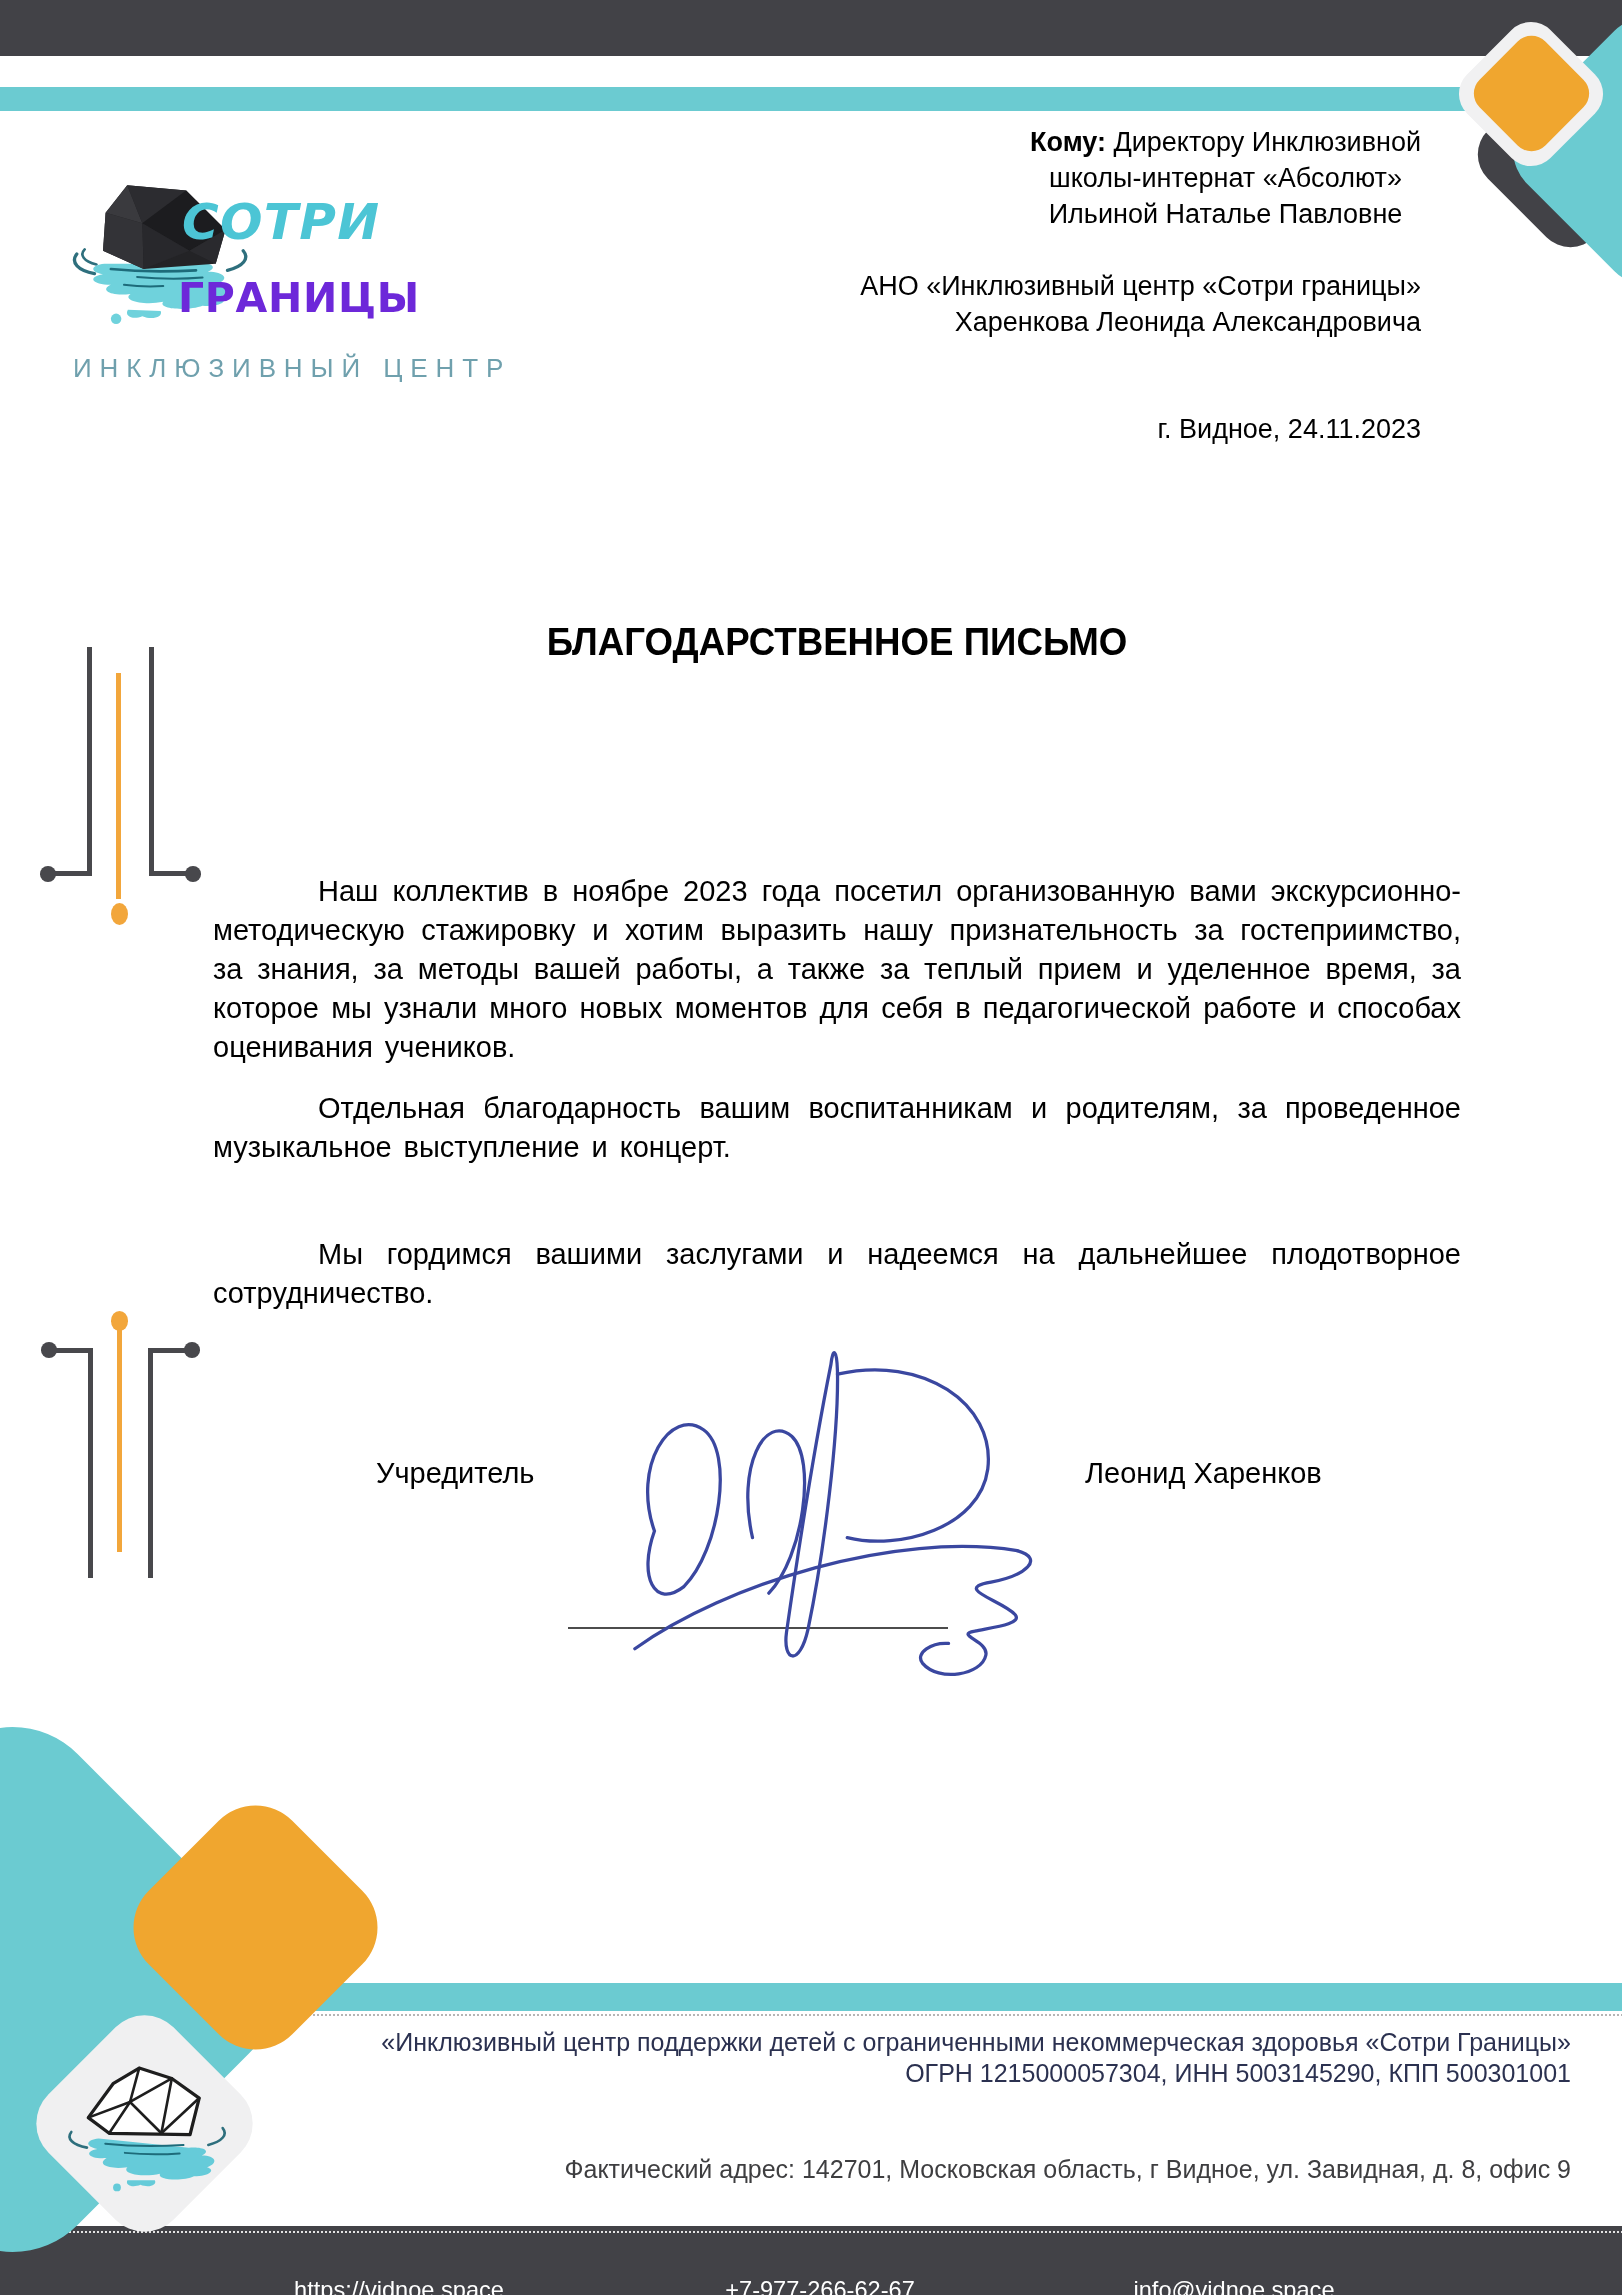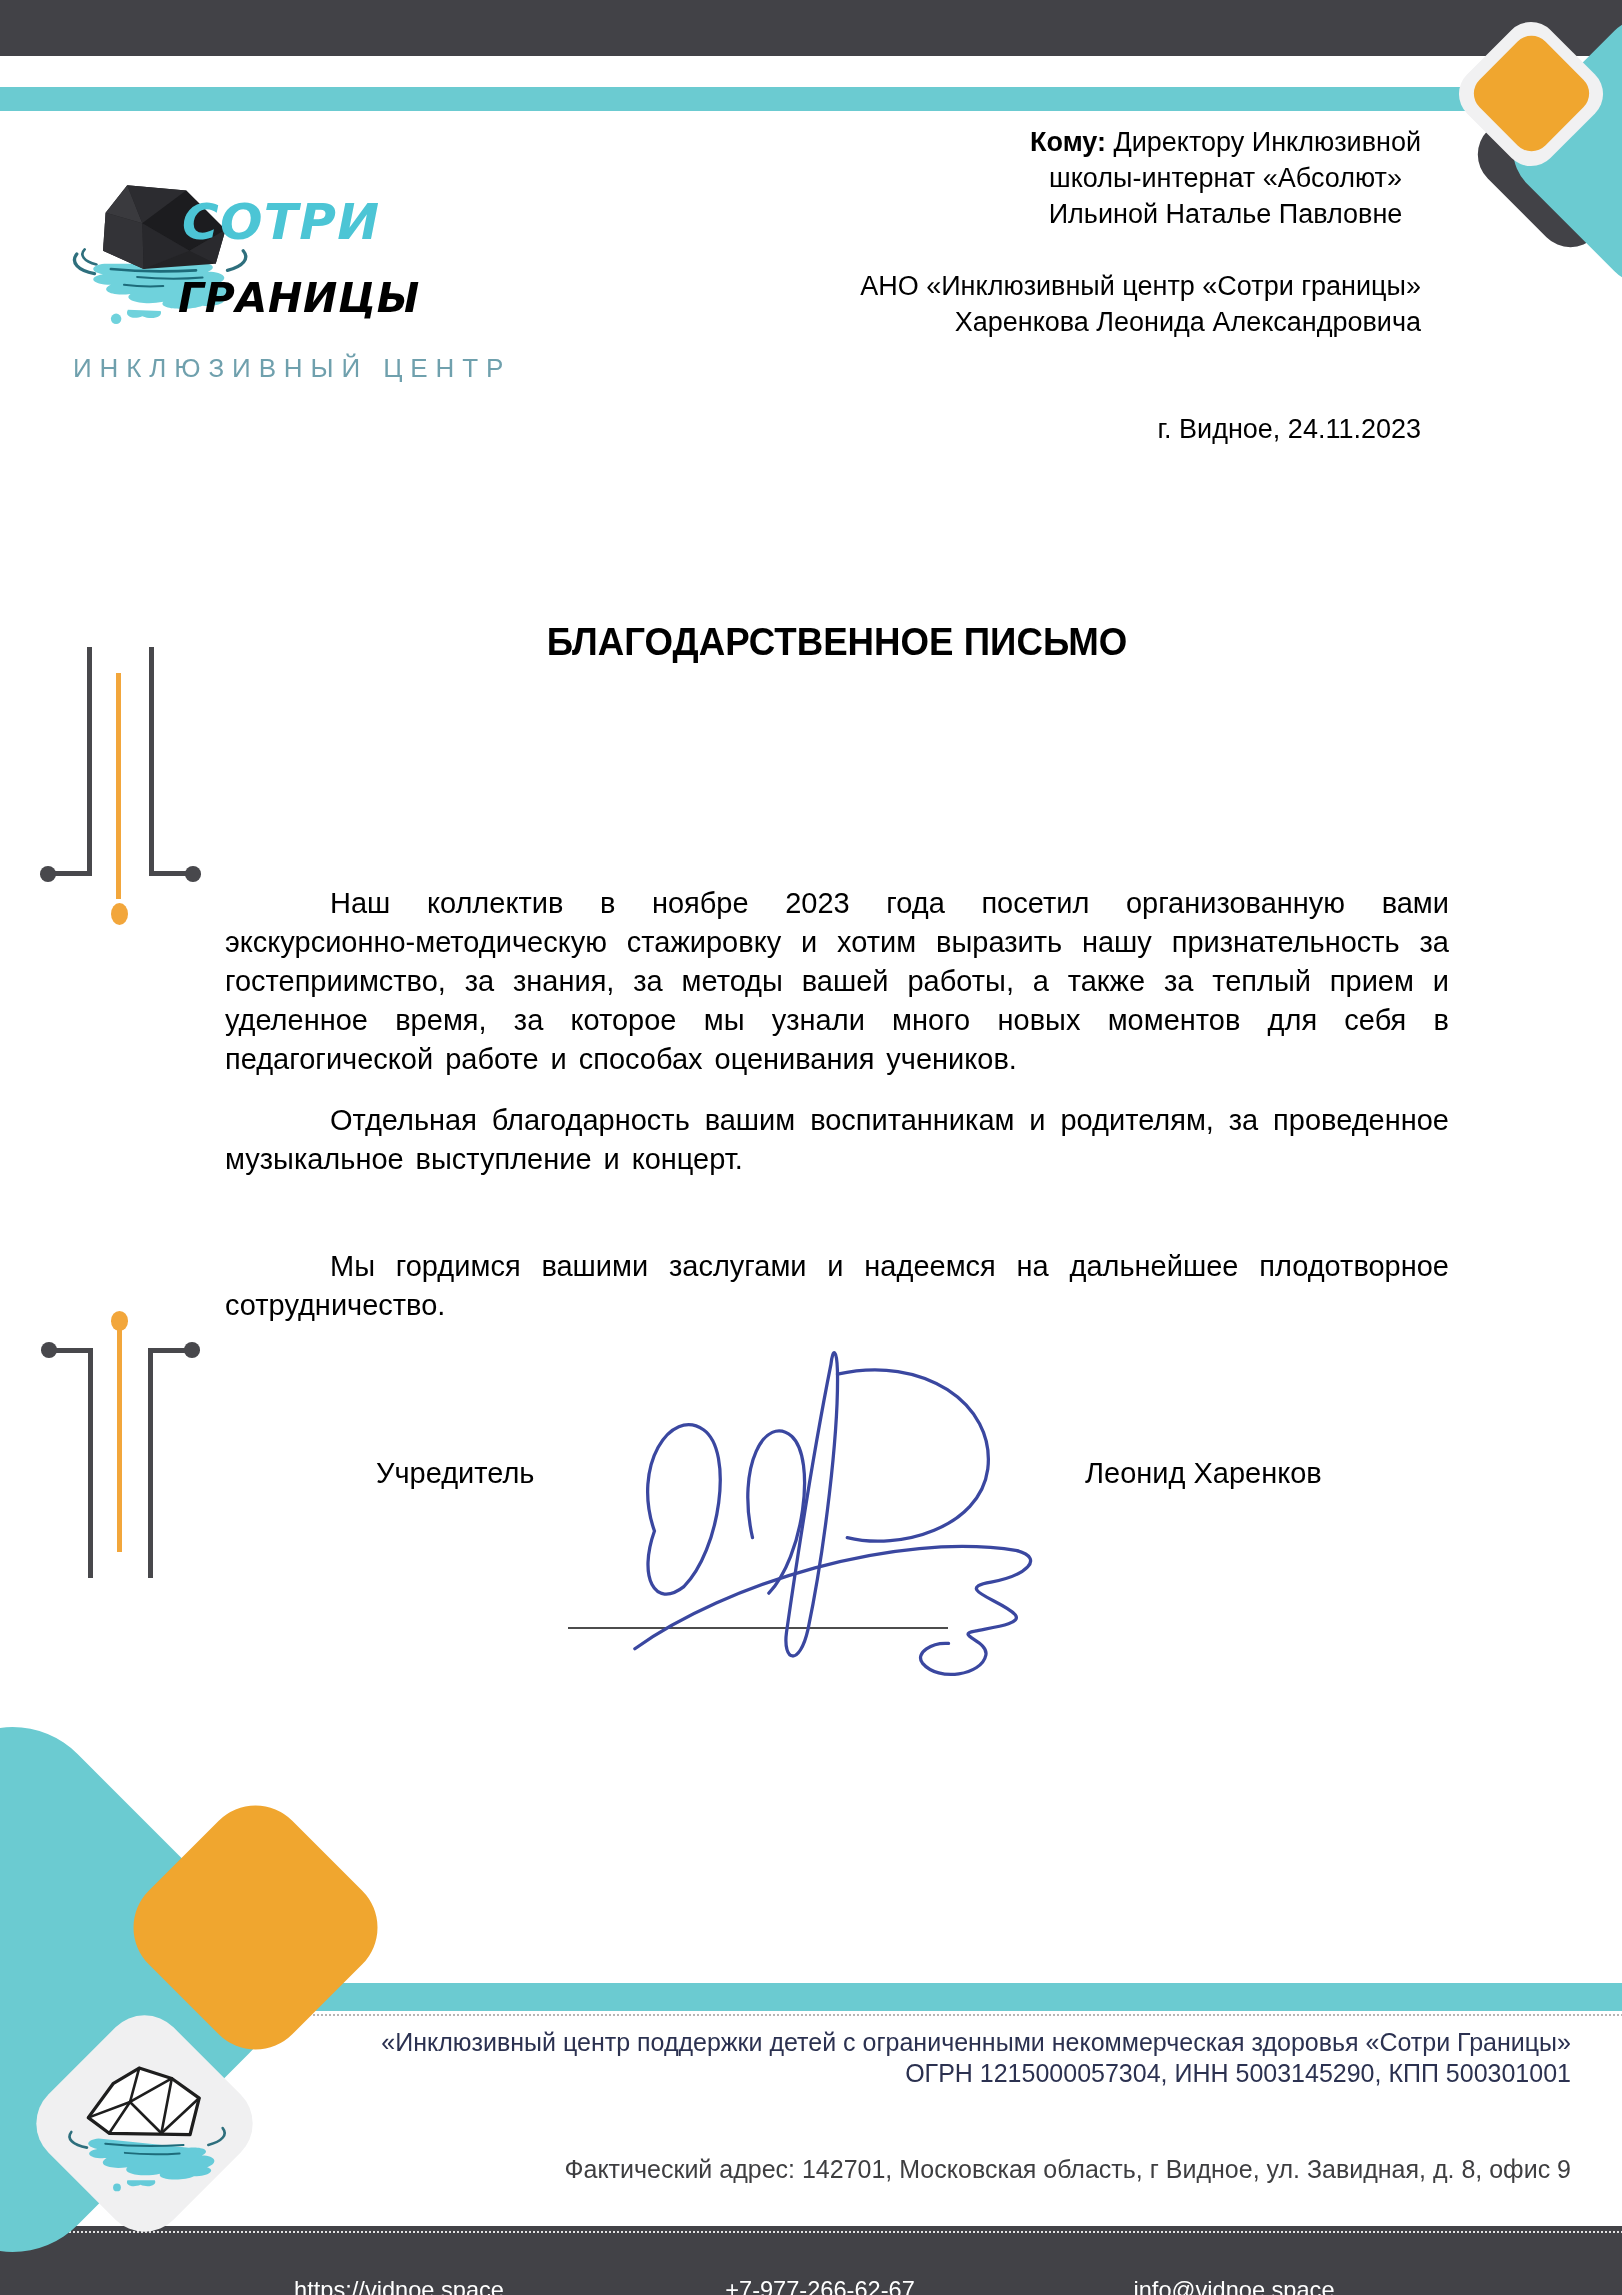--- a/index.html
+++ b/index.html
@@ -19,40 +19,40 @@
   .d-white-tr{left:1472px;top:35px;width:118px;height:118px;border-radius:27.5px;background:#F1F1F2;z-index:4;}
   .d-orange-tr{left:1485px;top:47px;width:93px;height:93px;border-radius:19.6px;background:#F0A62F;z-index:5;}
   .d-teal-bl{left:-200px;top:1777px;width:425px;height:425px;border-radius:92px;background:#6BCBD1;z-index:3;}
   .d-orange-bl{left:154px;top:1826px;width:203px;height:203px;border-radius:52px;background:#F0A62F;z-index:4;}
   .d-gray-bl{left:56px;top:2035px;width:177px;height:177px;border-radius:41px;background:#F0F0F1;z-index:5;}
   
   .logo-icon{position:absolute;left:65px;top:172px;z-index:2;}
   .logo-line1{position:absolute;left:182px;top:193px;width:196px;font-family:"DejaVu Sans",sans-serif;
     font-style:italic;font-weight:bold;font-size:50px;color:#4CC5D5;letter-spacing:1.3px;z-index:3;}
   .logo-line2{position:absolute;left:178px;top:274px;width:209px;font-family:"DejaVu Sans",sans-serif;
-    font-style:italic;font-weight:bold;font-size:41px;color:#000000;letter-spacing:0.7px;z-index:3;}
+    font-weight:bold;font-size:41px;color:#6d28d9;letter-spacing:0.7px;z-index:3;}
   .logo-sub{position:absolute;left:73px;top:353px;font-size:26px;letter-spacing:7.9px;color:#6FA0AD;z-index:3;}
   
   .addr{position:absolute;right:202px;text-align:right;font-size:27px;line-height:36px;color:#000;z-index:2;}
   .addr b{font-weight:bold;}
   .addr-1{top:124px;text-align:center;} .addr-2{top:268px;} .addr-date{top:411px;font-size:27px;text-align:center;}
   
   .letter-title{position:absolute;left:209px;top:620px;width:1256px;text-align:center;
     font-size:39px;font-weight:bold;letter-spacing:0px;transform:scaleX(.94);transform-origin:center;z-index:2;}
   
   .dec{position:absolute;z-index:2;}
   .vline{position:absolute;background:#48484C;width:4.6px;}
   .hline{position:absolute;background:#48484C;height:4.6px;}
   .gdot{position:absolute;background:#48484C;border-radius:50%;width:15.7px;height:15.7px;}
   .oline{position:absolute;background:#F2A63B;width:5.2px;}
   .odot{position:absolute;background:#F2A63B;border-radius:50%;}
   
   .body-text{position:absolute;left:209px;top:868px;width:1256px;font-size:29px;line-height:39px;
     text-align:justify;z-index:2;}
-  .body-text p{margin:16px;text-indent:105px;word-spacing:3.9px;}
+  .body-text p{margin:4px;text-indent:105px;word-spacing:3.9px;}
   .body-text p.p2{margin-top:22px;}
   .body-text p.p3{margin-top:68px;}
   
   .sig-role{position:absolute;left:376px;top:1457px;font-size:29px;z-index:2;}
   .sig-name{position:absolute;left:1085px;top:1457px;font-size:29px;z-index:2;}
   .sig-line{position:absolute;left:568px;top:1627px;width:380px;height:2px;background:#4C4C4C;z-index:2;}
   .sig-svg{position:absolute;left:556px;top:1335px;z-index:3;}
   
   .bar-teal-bottom{position:absolute;left:0;top:1983px;width:1623px;height:27.5px;background:#6BCBD1;z-index:1;}
   .dotted-gray{position:absolute;left:0;top:2014px;width:1623px;border-top:2px dotted #B5B5B5;z-index:1;}

